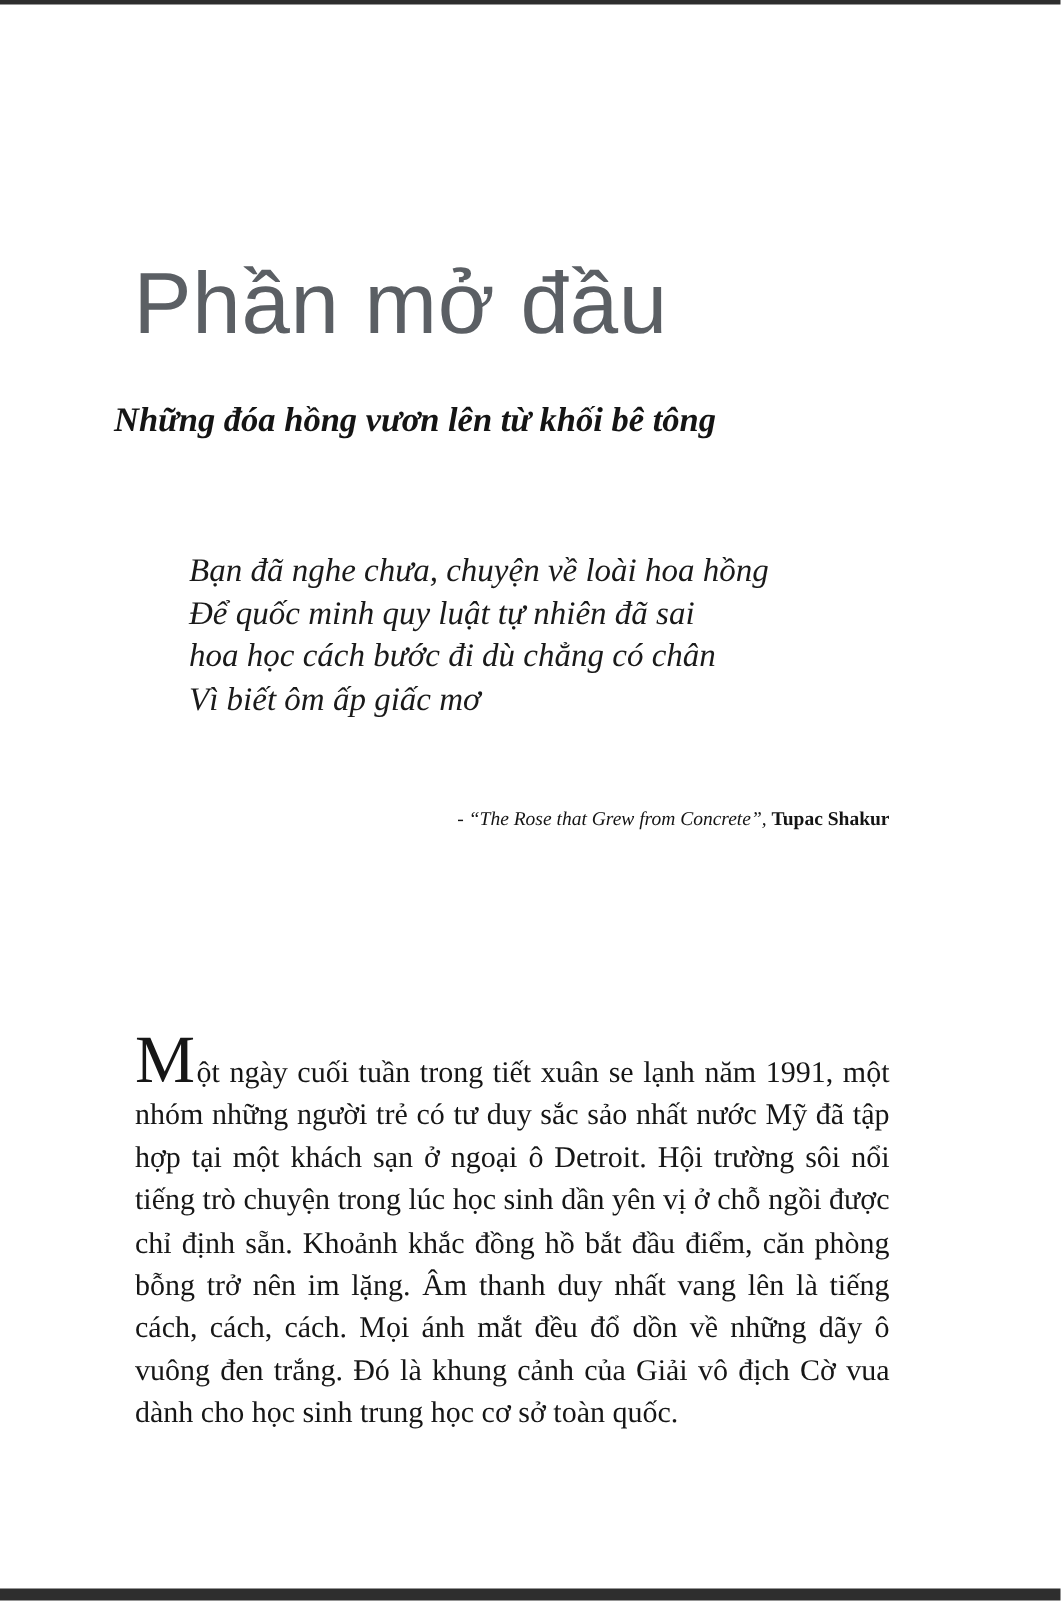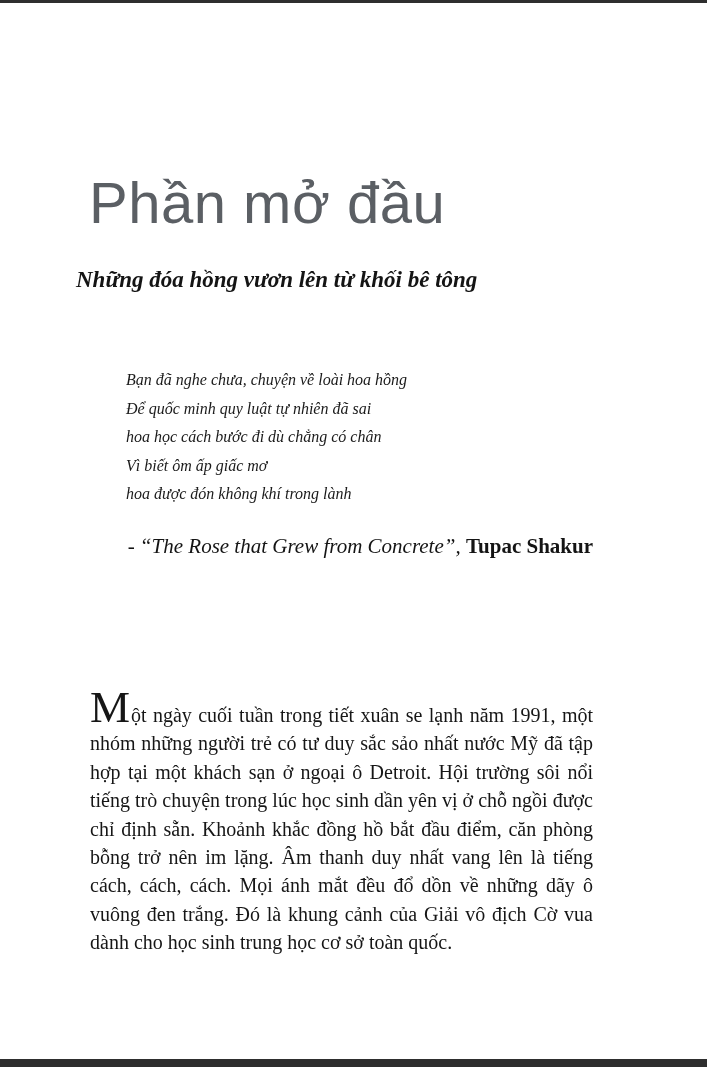--- a/index.html
+++ b/index.html
@@ -47,31 +47,31 @@
     font-weight: 700;
     font-style: italic;
     color: #141414;
   }
   .poem {
     position: absolute;
     left: 126px;
     top: 366px;
     width: 440px;
     font-style: italic;
-    font-size: 16px;
+    font-size: 22px;
     line-height: 28.5px;
     color: #1a1a1a;
   }
   .poem-attribution {
     position: absolute;
     left: 90px;
     top: 533px;
     width: 503px;
     text-align: right;
-    font-size: 21px;
+    font-size: 13px;
     line-height: 26px;
     font-style: italic;
     color: #141414;
   }
   .poem-attribution .author {
     font-style: normal;
     font-weight: 700;
   }
   .body-paragraph {
     position: absolute;
@@ -98,21 +98,20 @@
 
 <h1 class="chapter-title" style="margin:0; font-weight:400;">Phần mở đầu</h1>
 
 <h2 class="chapter-subtitle" style="margin:0;">Những đóa hồng vươn lên từ khối bê tông</h2>
 
 <div class="poem">
   <div>Bạn đã nghe chưa, chuyện về loài hoa hồng</div>
   <div>Để quốc minh quy luật tự nhiên đã sai</div>
   <div>hoa học cách bước đi dù chẳng có chân</div>
   <div>Vì biết ôm ấp giấc mơ</div>
-  <div>hoa được đón không khí trong lành</div>
 </div>
 
 <div class="poem-attribution">
   <span>- “The Rose that Grew from Concrete”, </span><span class="author">Tupac Shakur</span>
 </div>
 
 <p class="body-paragraph" style="margin:0;">
   <span class="raised-cap">M</span><span>ột ngày cuối tuần trong tiết xuân se lạnh năm 1991, một nhóm những người trẻ có tư duy sắc sảo nhất nước Mỹ đã tập hợp tại một khách sạn ở ngoại ô Detroit. Hội trường sôi nổi tiếng trò chuyện trong lúc học sinh dần yên vị ở chỗ ngồi được chỉ định sẵn. Khoảnh khắc đồng hồ bắt đầu điểm, căn phòng bỗng trở nên im lặng. Âm thanh duy nhất vang lên là tiếng </span><span class="italic-phrase">cách, cách, cách</span><span>. Mọi ánh mắt đều đổ dồn về những dãy ô vuông đen trắng. Đó là khung cảnh của Giải vô địch Cờ vua dành cho học sinh trung học cơ sở toàn quốc.</span>
 </p>
 

